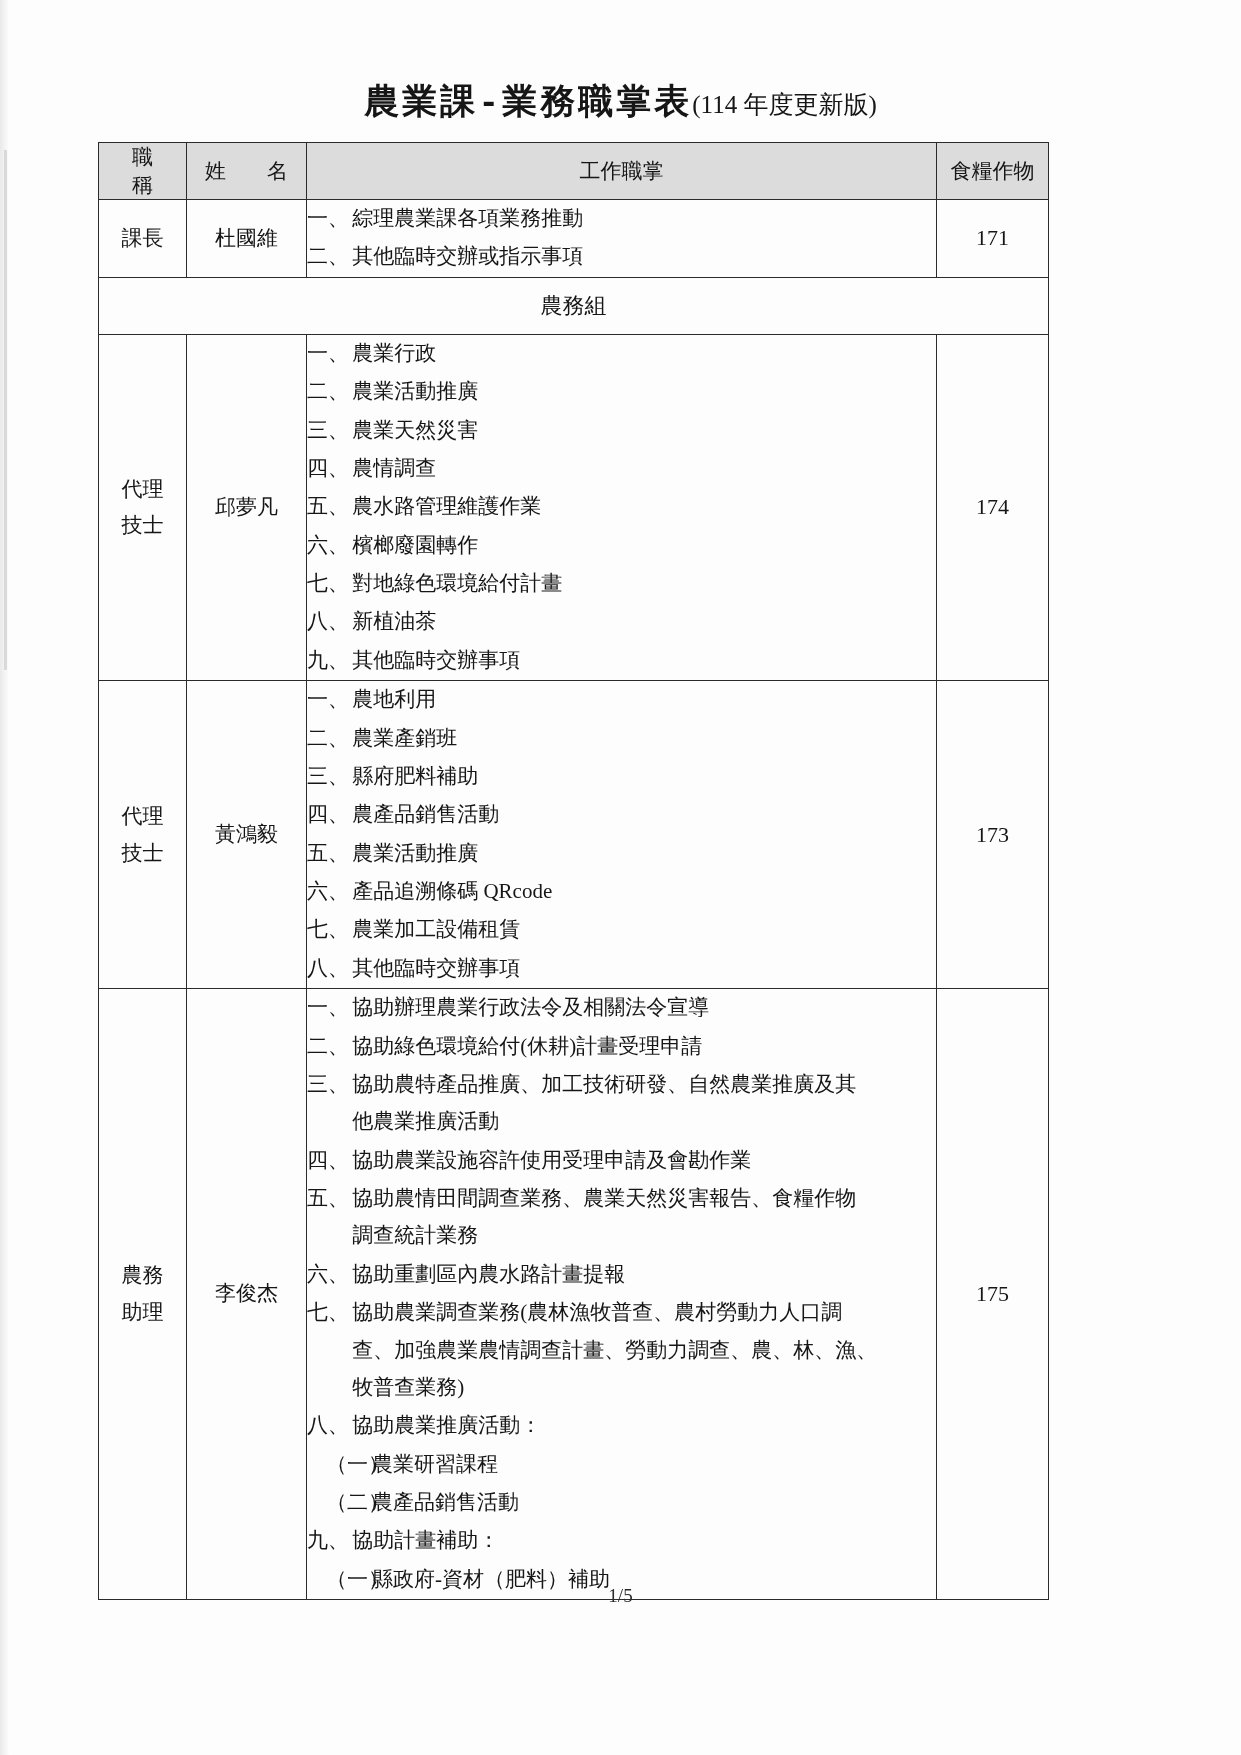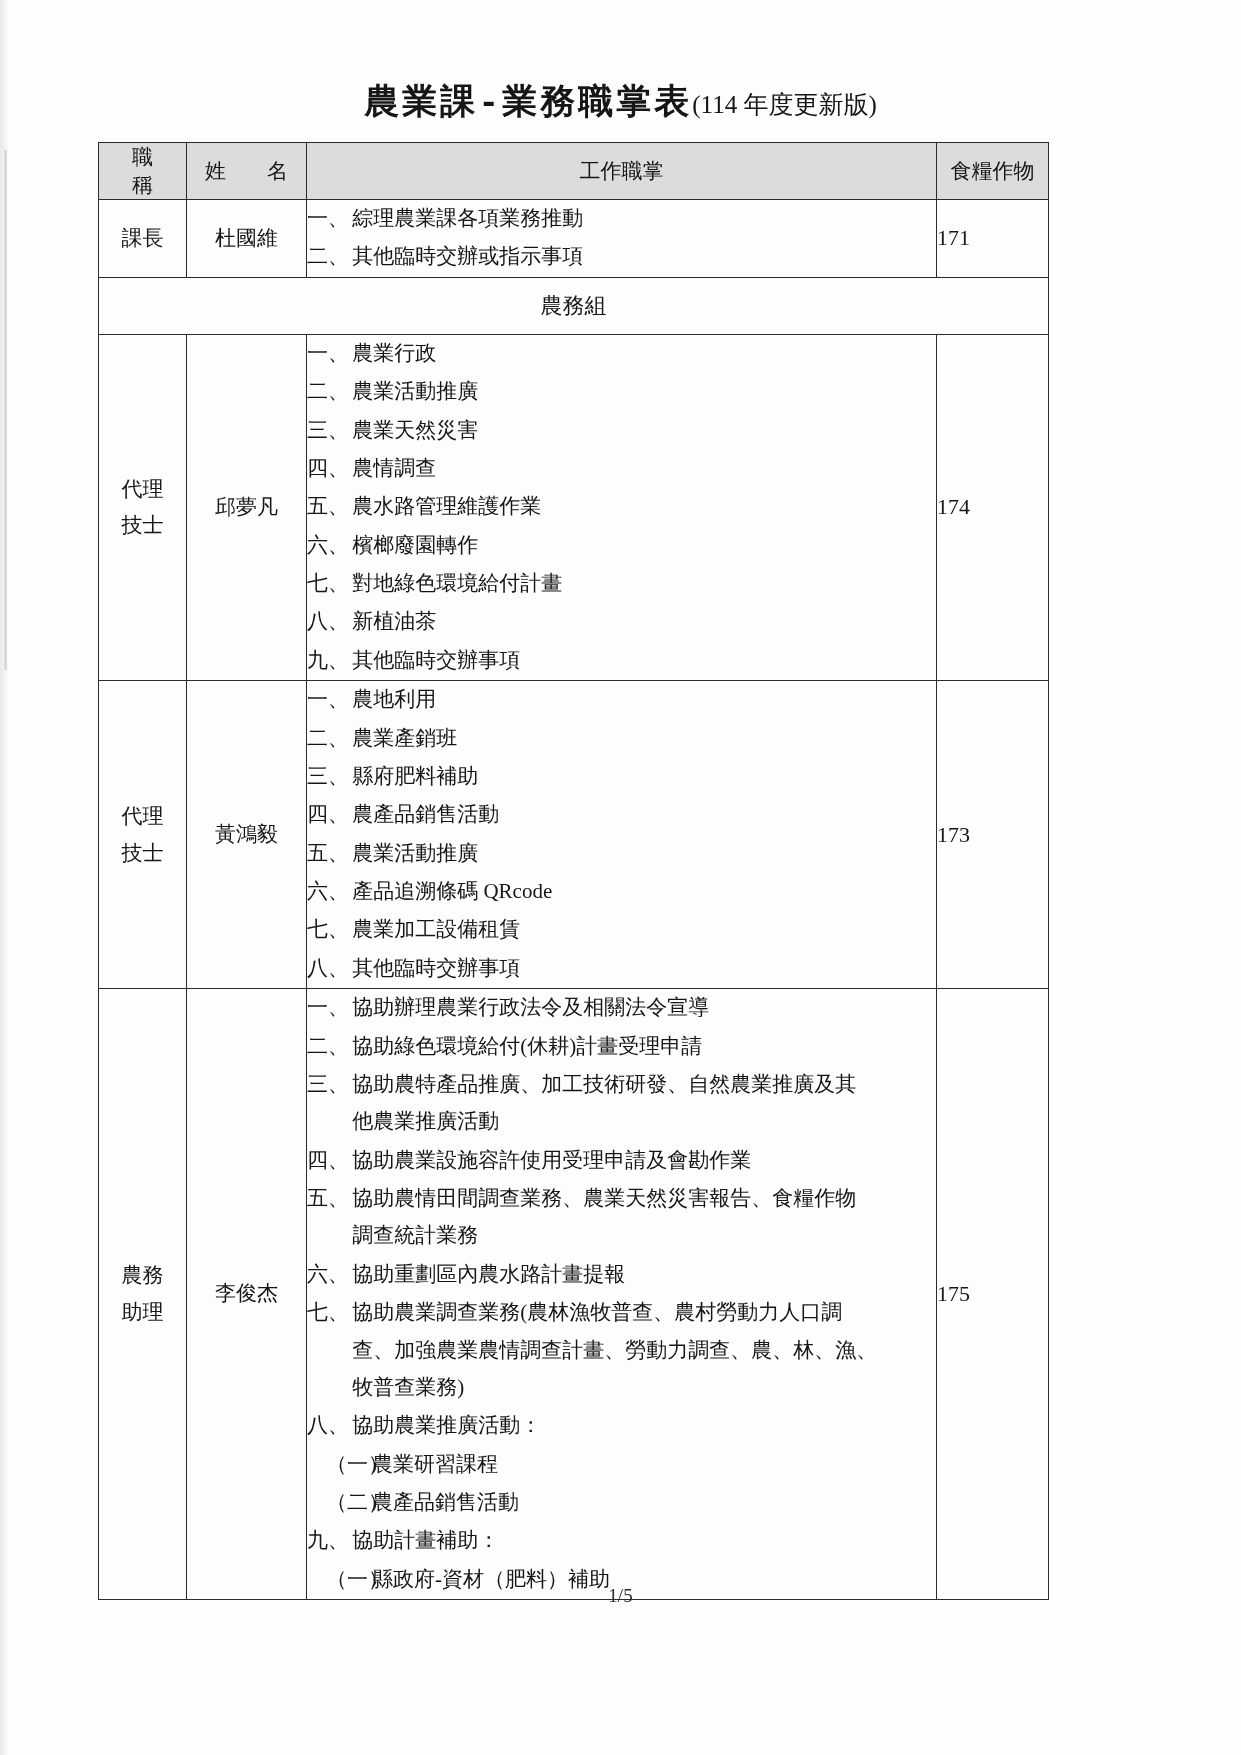--- a/index.html
+++ b/index.html
@@ -89,21 +89,21 @@
     padding-left: 10px;
     display: inline-block;
   }
 
   td.col-title, td.col-name {
     text-align: center;
     font-size: 21px;
     line-height: 1.6;
   }
   td.col-ext {
-    text-align: left;
+    text-align: center;
     font-size: 22px;
   }
   td.col-duty {
     padding: 12px 8px 14px 18px;
     font-size: 21px;
     line-height: 1.78;
   }
   .group-row td {
     text-align: center;
     font-size: 22px;

